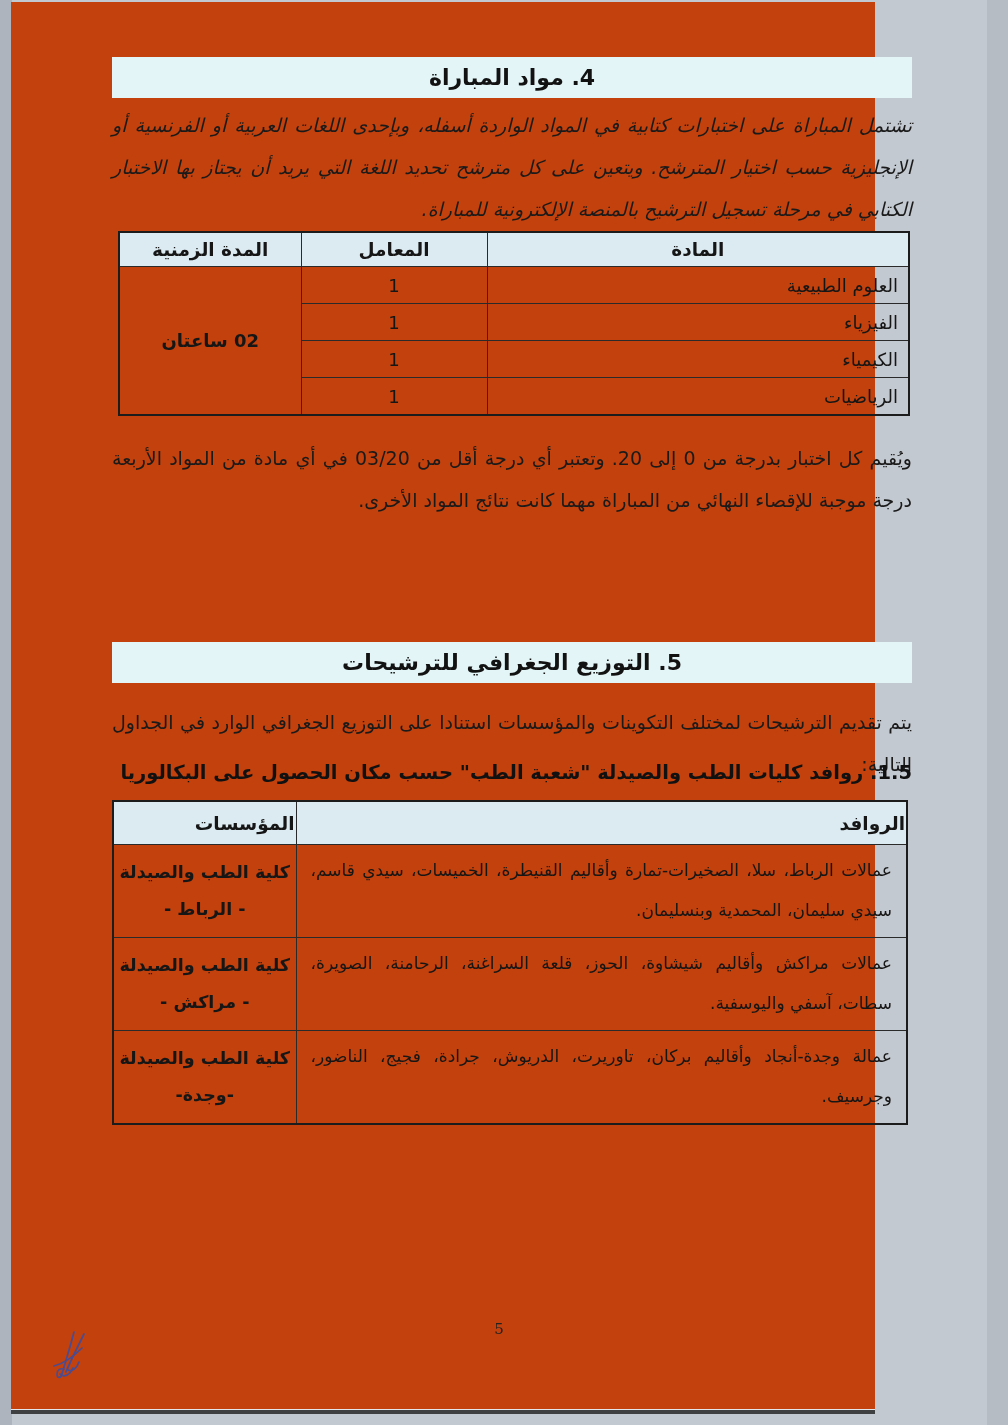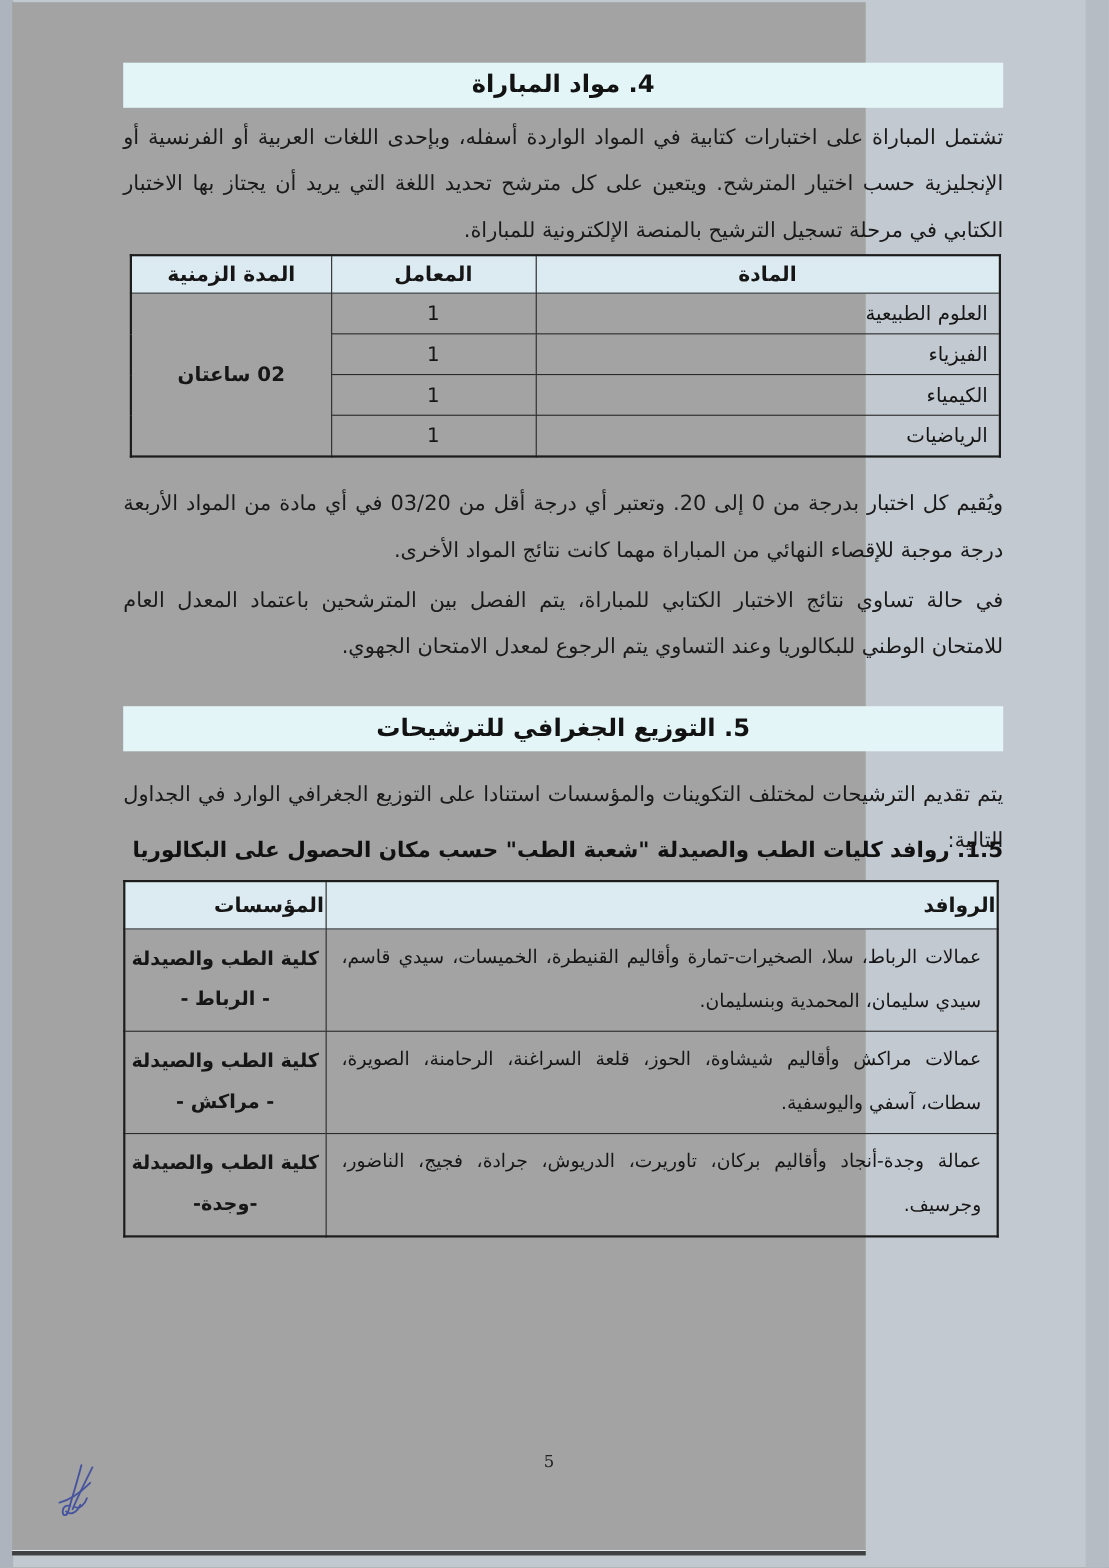--- a/index.html
+++ b/index.html
@@ -6,22 +6,22 @@
   body{
     width:1008px;height:1425px;
     background:#c3c9d0;
     font-family:"DejaVu Sans",sans-serif;
     overflow:hidden;position:relative;
     direction:rtl;
   }
   .edge-left{position:absolute;left:0;top:0;width:12px;height:1425px;background:#adb4bd;}
   .edge-right{position:absolute;right:0;top:0;width:21px;height:1425px;background:#b6bcc4;}
   .page{
-    position:absolute;left:11px;top:2px;width:776px;height:1408px;
-    background:#a3a3a3;
+    position:absolute;left:11px;top:2px;width:864px;height:1408px;
+    background:#c2410c;
     border-bottom:4px solid #3e4042;
     box-shadow:0 -1px 0 #e3e6ea inset;
   }
   .content-block{position:absolute;left:101px;width:800px;}
   .band{
     background:#e3f5f7;height:41px;line-height:41px;
     text-align:center;font-weight:bold;font-size:22px;color:#121212;
   }
   .para{
     margin:0;font-size:19px;line-height:2.2;color:#1a1a1a;
@@ -63,21 +63,21 @@
 </head>
 <body>
 
 <div class="edge-left"></div>
 <div class="edge-right"></div>
 
 <div class="page">
 
   <div class="content-block band" style="top:55px;">4. مواد المباراة</div>
 
-  <p class="content-block para" style="top:103px;">تشتمل المباراة على اختبارات كتابية في المواد الواردة أسفله، وبإحدى اللغات العربية أو الفرنسية أو الإنجليزية حسب اختيار المترشح. ويتعين على كل مترشح تحديد اللغة التي يريد أن يجتاز بها الاختبار الكتابي في مرحلة تسجيل الترشيح بالمنصة الإلكترونية للمباراة.</p>
+  <p class="content-block para" style="top:103px;font-style:italic;">تشتمل المباراة على اختبارات كتابية في المواد الواردة أسفله، وبإحدى اللغات العربية أو الفرنسية أو الإنجليزية حسب اختيار المترشح. ويتعين على كل مترشح تحديد اللغة التي يريد أن يجتاز بها الاختبار الكتابي في مرحلة تسجيل الترشيح بالمنصة الإلكترونية للمباراة.</p>
 
   <table class="subjects-table content-block" style="top:229px;left:107px;">
     <colgroup>
       <col style="width:422px;">
         <col style="width:186px;">
         <col style="width:182px;">
     </colgroup>
     <thead>
       <tr>
         <th>المادة</th>
@@ -101,21 +101,20 @@
       </tr>
       <tr>
         <td class="cell-subject">الرياضيات</td>
         <td class="cell-coef">1</td>
       </tr>
     </tbody>
   </table>
 
   <p class="content-block para" style="top:436px;">ويُقيم كل اختبار بدرجة من 0 إلى 20. وتعتبر أي درجة أقل من 03/20 في أي مادة من المواد الأربعة درجة موجبة للإقصاء النهائي من المباراة مهما كانت نتائج المواد الأخرى.</p>
 
-  <p class="content-block para" style="top:524px;">في حالة تساوي نتائج الاختبار الكتابي للمباراة، يتم الفصل بين المترشحين باعتماد المعدل العام للامتحان الوطني للبكالوريا وعند التساوي يتم الرجوع لمعدل الامتحان الجهوي.</p>
 
   <div class="content-block band" style="top:640px;">5. التوزيع الجغرافي للترشيحات</div>
 
   <p class="content-block para single" style="top:700px;">يتم تقديم الترشيحات لمختلف التكوينات والمؤسسات استنادا على التوزيع الجغرافي الوارد في الجداول التالية:</p>
 
   <p class="content-block subtitle" style="top:755px;">1.5. روافد كليات الطب والصيدلة "شعبة الطب" حسب مكان الحصول على البكالوريا</p>
 
   <table class="geo-table content-block" style="top:798px;">
     <colgroup>
       <col style="width:611px;">

